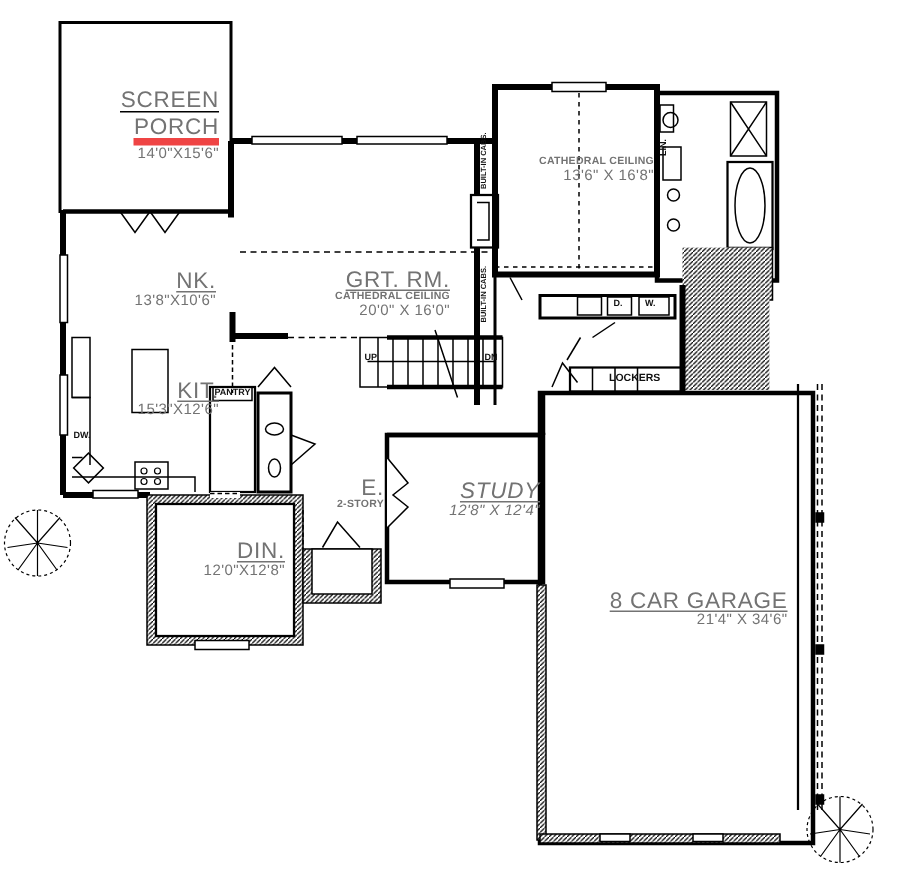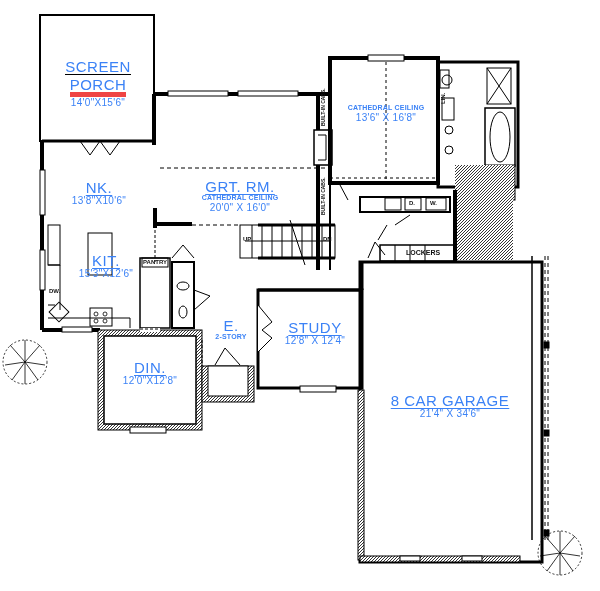--- a/index.html
+++ b/index.html
@@ -1,18 +1,18 @@
 <!DOCTYPE html>
 <html><head>
 <meta charset="utf-8">
 <style>
   html, body { margin:0; padding:0; background:#ffffff; }
   body { width:600px; height:591px; position:relative; overflow:hidden; font-family:"Liberation Sans", sans-serif; }
   #plan { position:absolute; left:0; top:0; width:600px; height:591px; }
-  .lbl { position:absolute; text-align:center; color:#3b82f6; font-family:"Liberation Sans", sans-serif; white-space:nowrap; }
+  .lbl { position:absolute; text-align:right; color:#737373; font-family:"Liberation Sans", sans-serif; white-space:nowrap; }
   .name { font-size:15px; letter-spacing:0.5px; text-decoration:underline; text-underline-offset:2px; line-height:15px; display:block; }
   .dim { font-size:10px; line-height:11px; display:block; letter-spacing:0.3px; }
   .note { font-size:7px; line-height:8px; display:block; font-weight:bold; letter-spacing:0.2px; }
   .tiny { position:absolute; font-size:6px; font-weight:bold; color:#111; white-space:nowrap; font-family:"Liberation Sans", sans-serif; }
 </style>
 </head>
 <body>
 
 <svg id="plan" viewBox="0 0 600 591" xmlns="http://www.w3.org/2000/svg">
   <defs>
@@ -192,21 +192,21 @@
 <div class="lbl" style="left:110px;top:360px;width:80px;">
   <span class="name">DIN.</span>
   <span class="dim">12'0"X12'8"</span>
 </div>
 
 <div class="lbl" style="left:206px;top:318px;width:50px;">
   <span class="name" style="text-decoration:none;">E.</span>
   <span class="note">2-STORY</span>
 </div>
 
-<div class="lbl" style="left:270px;top:320px;width:90px;">
+<div class="lbl" style="left:270px;top:320px;width:90px;font-style:italic;">
   <span class="name">STUDY</span>
   <span class="dim">12'8" X 12'4"</span>
 </div>
 
 <div class="lbl" style="left:375px;top:393px;width:150px;">
   <span class="name">8 CAR GARAGE</span>
   <span class="dim">21'4" X 34'6"</span>
 </div>
 
 <span class="tiny" style="left:143px;top:259px;">PANTRY</span>

